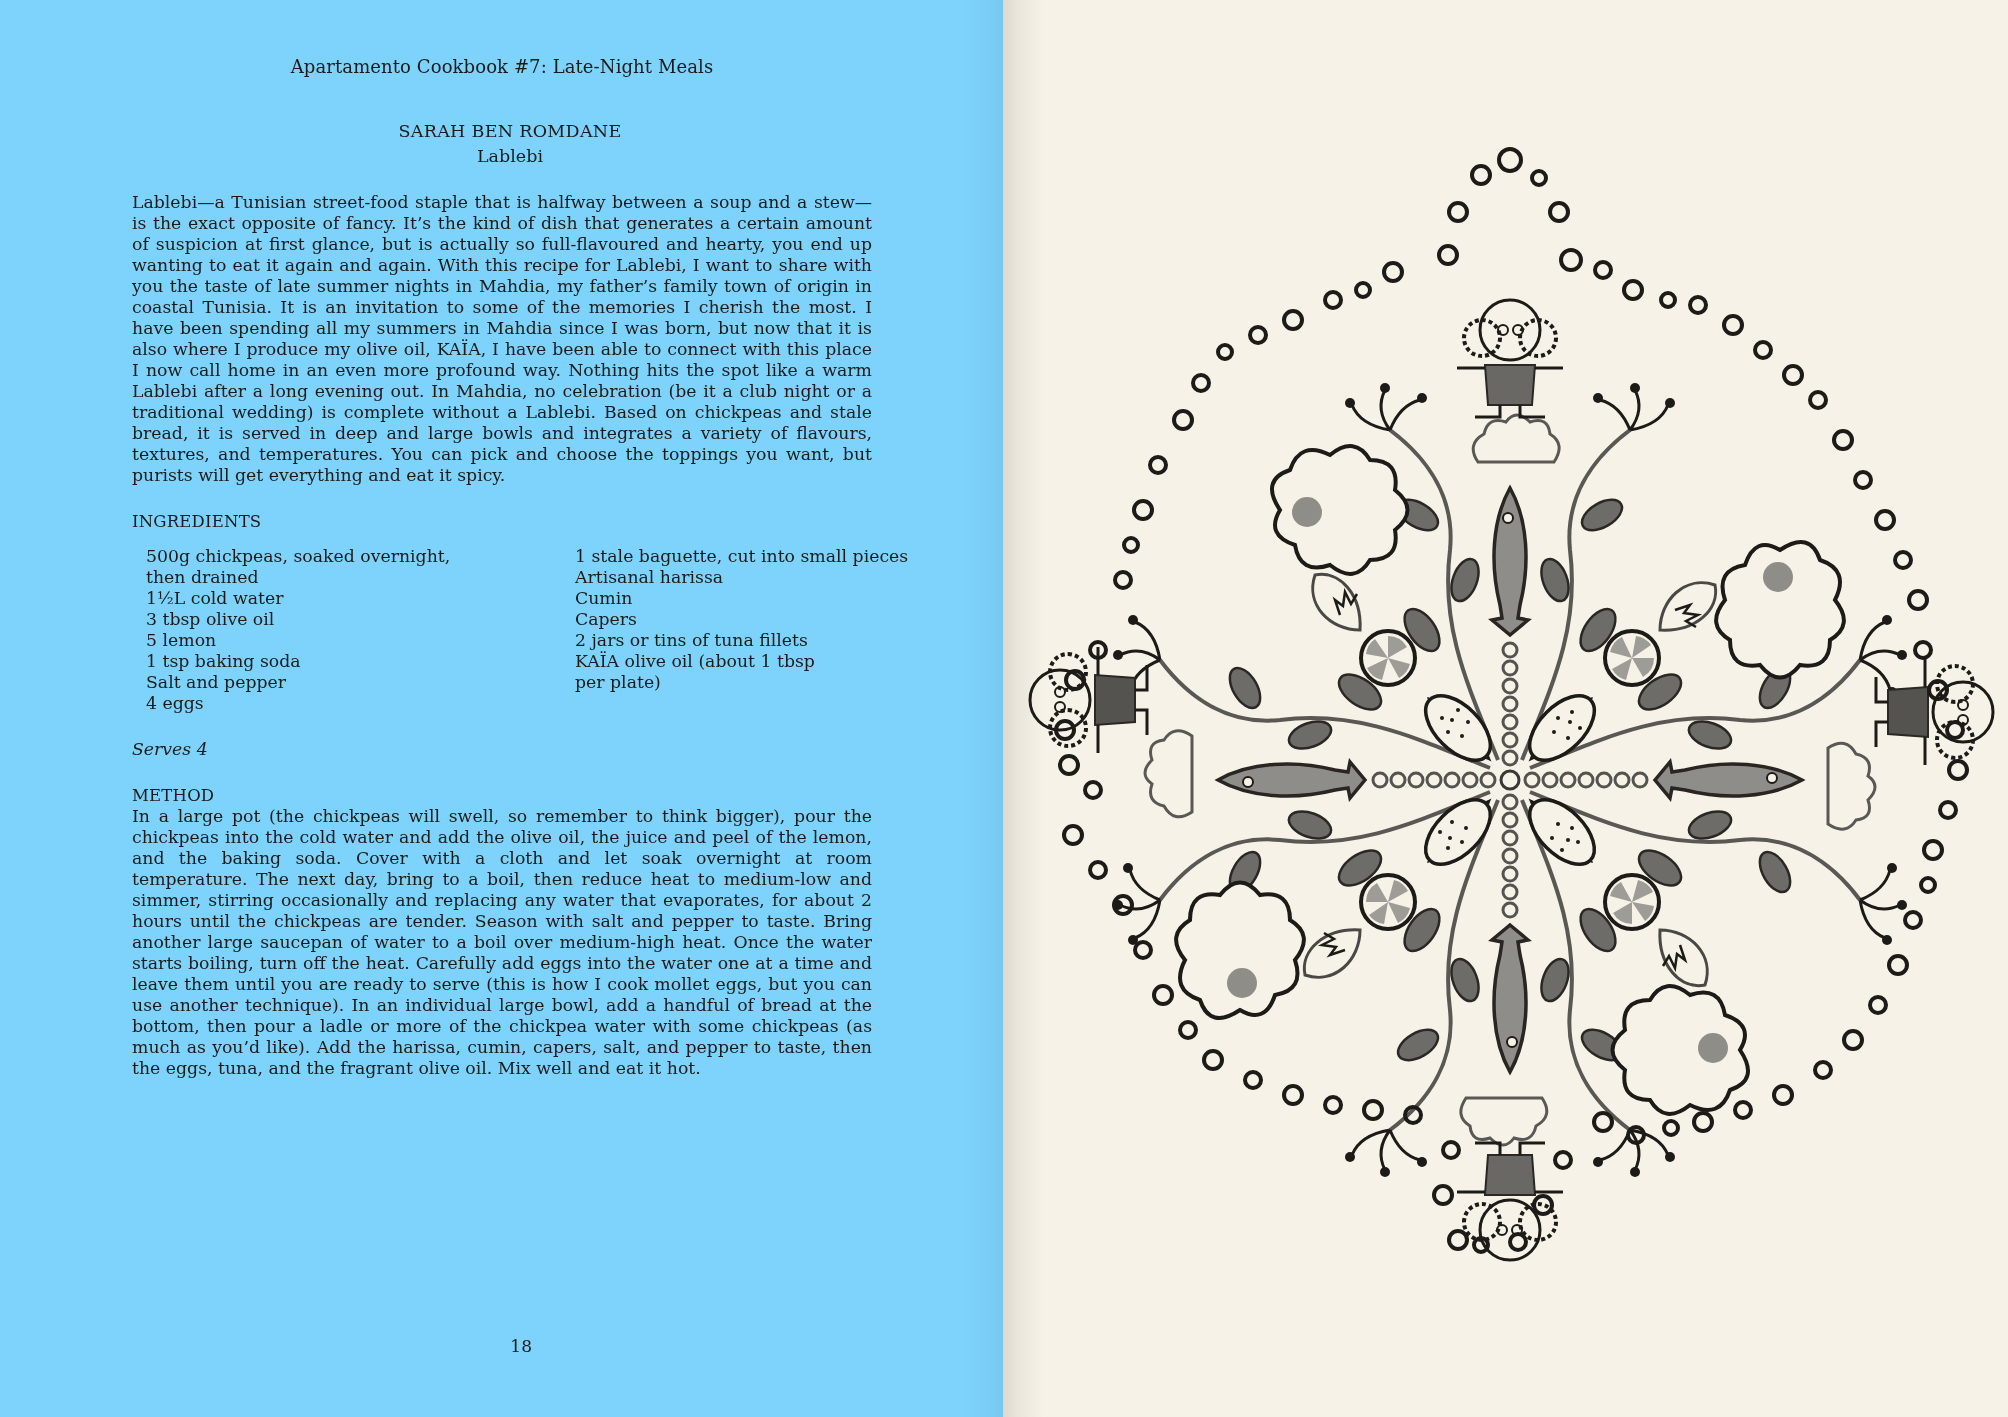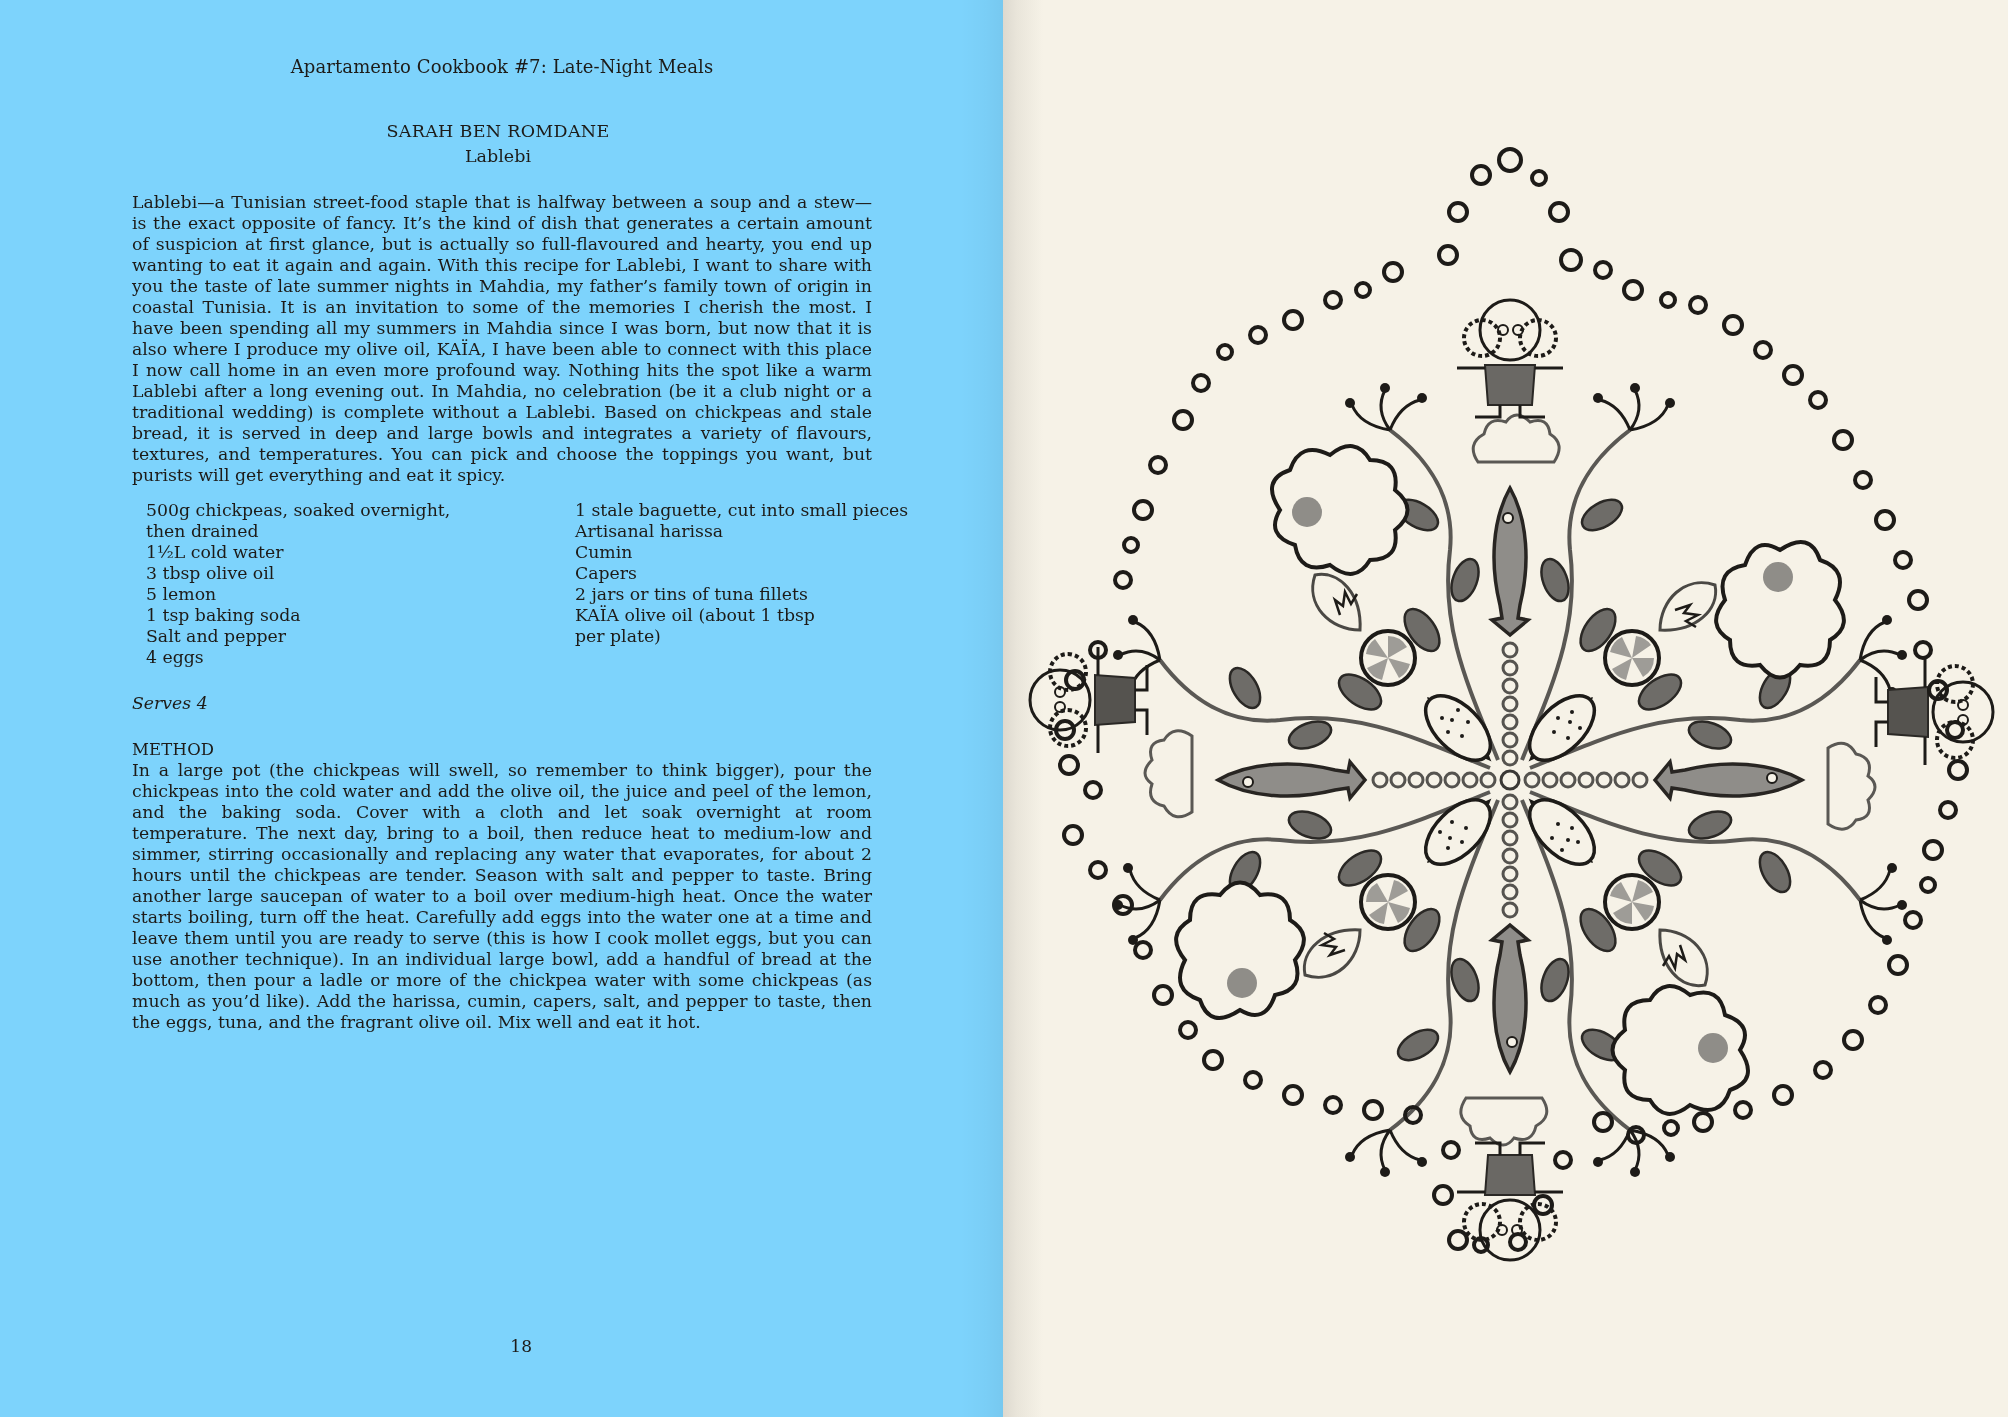--- a/index.html
+++ b/index.html
@@ -25,21 +25,21 @@
   }
   .gutter-right {
     position: absolute; left: 1003px; top: 0; width: 40px; height: 1417px;
     background: linear-gradient(to right, #ddd9cf 0%, #e9e5da 35%, rgba(246,242,231,0) 100%);
   }
   .running-head {
     position: absolute; left: 132px; width: 740px; top: 56px;
     text-align: center; font-size: 18px; letter-spacing: 0.1px;
   }
   .byline {
-    position: absolute; left: 128px; width: 740px; top: 119px;
+    position: absolute; left: 140px; width: 740px; top: 119px;
     text-align: center; font-size: 17.5px; line-height: 25px;
   }
   .byline .author { letter-spacing: 0.3px; }
   .body-col {
     position: absolute; left: 132px; top: 192px; width: 740px;
     font-size: 17.3px; line-height: 21px;
   }
   .intro { text-align: justify; margin: 0; hyphens: manual; }
   .section-label { margin: 25px 0 0 0; font-size: 16.5px; letter-spacing: 0.2px; }
   .ingredients {
@@ -66,20 +66,21 @@
     <div class="running-head">Apartamento Cookbook #7: Late-Night Meals</div>
 
     <div class="byline">
       <div class="author">SARAH BEN ROMDANE</div>
       <div class="title">Lablebi</div>
     </div>
 
     <div class="body-col">
       <p class="intro">Lablebi—a Tunisian street-food staple that is halfway between a soup and a stew—is the exact opposite of fancy. It’s the kind of dish that generates a certain amount of suspicion at first glance, but is actually so full-flavoured and hearty, you end up wanting to eat it again and again. With this recipe for Lablebi, I want to share with you the taste of late summer nights in Mahdia, my father’s family town of origin in coastal Tunisia. It is an invitation to some of the memories I cherish the most. I have been spending all my summers in Mahdia since I was born, but now that it is also where I produce my olive oil, KAÏA, I have been able to connect with this place I now call home in an even more profound way. Nothing hits the spot like a warm Lablebi after a long evening out. In Mahdia, no celebration (be it a club night or a traditional wed­ding) is complete without a Lablebi. Based on chickpeas and stale bread, it is served in deep and large bowls and integrates a variety of flavours, textures, and temperatures. You can pick and choose the toppings you want, but purists will get everything and eat it spicy.</p>
 
+      <div class="section-label">INGREDIENTS</div>
       <div class="ingredients">
         <ul class="ing-col">
           <li>500g chickpeas, soaked overnight,</li>
           <li>then drained</li>
           <li>1½L cold water</li>
           <li>3 tbsp olive oil</li>
           <li>5 lemon</li>
           <li>1 tsp baking soda</li>
           <li>Salt and pepper</li>
           <li>4 eggs</li>

